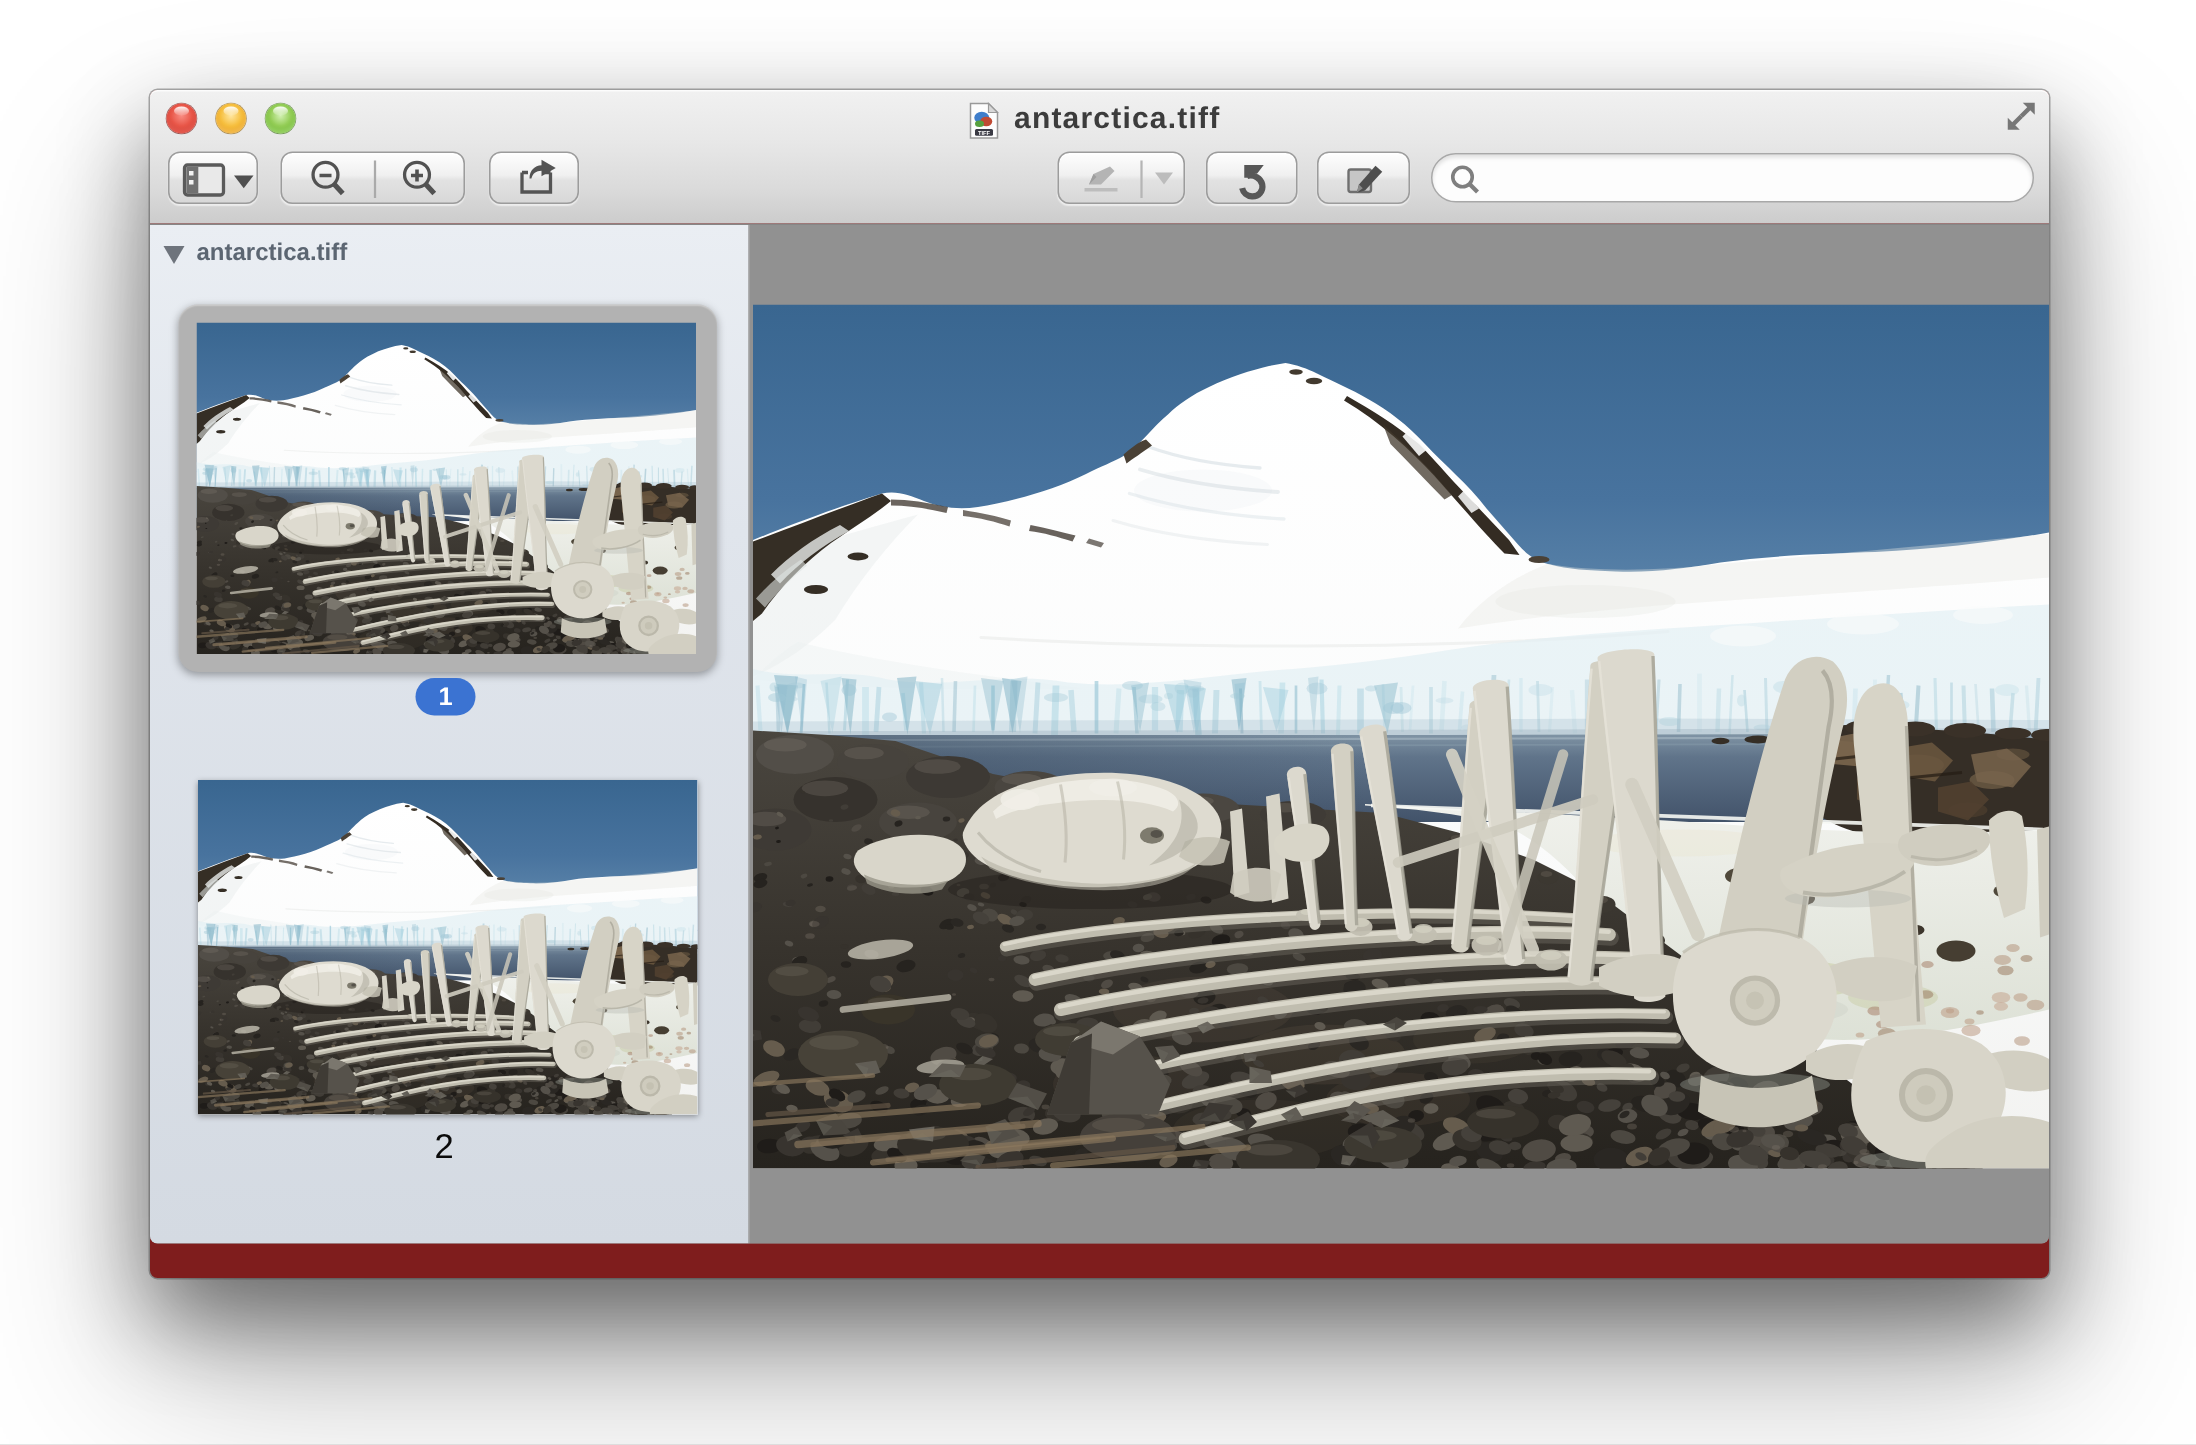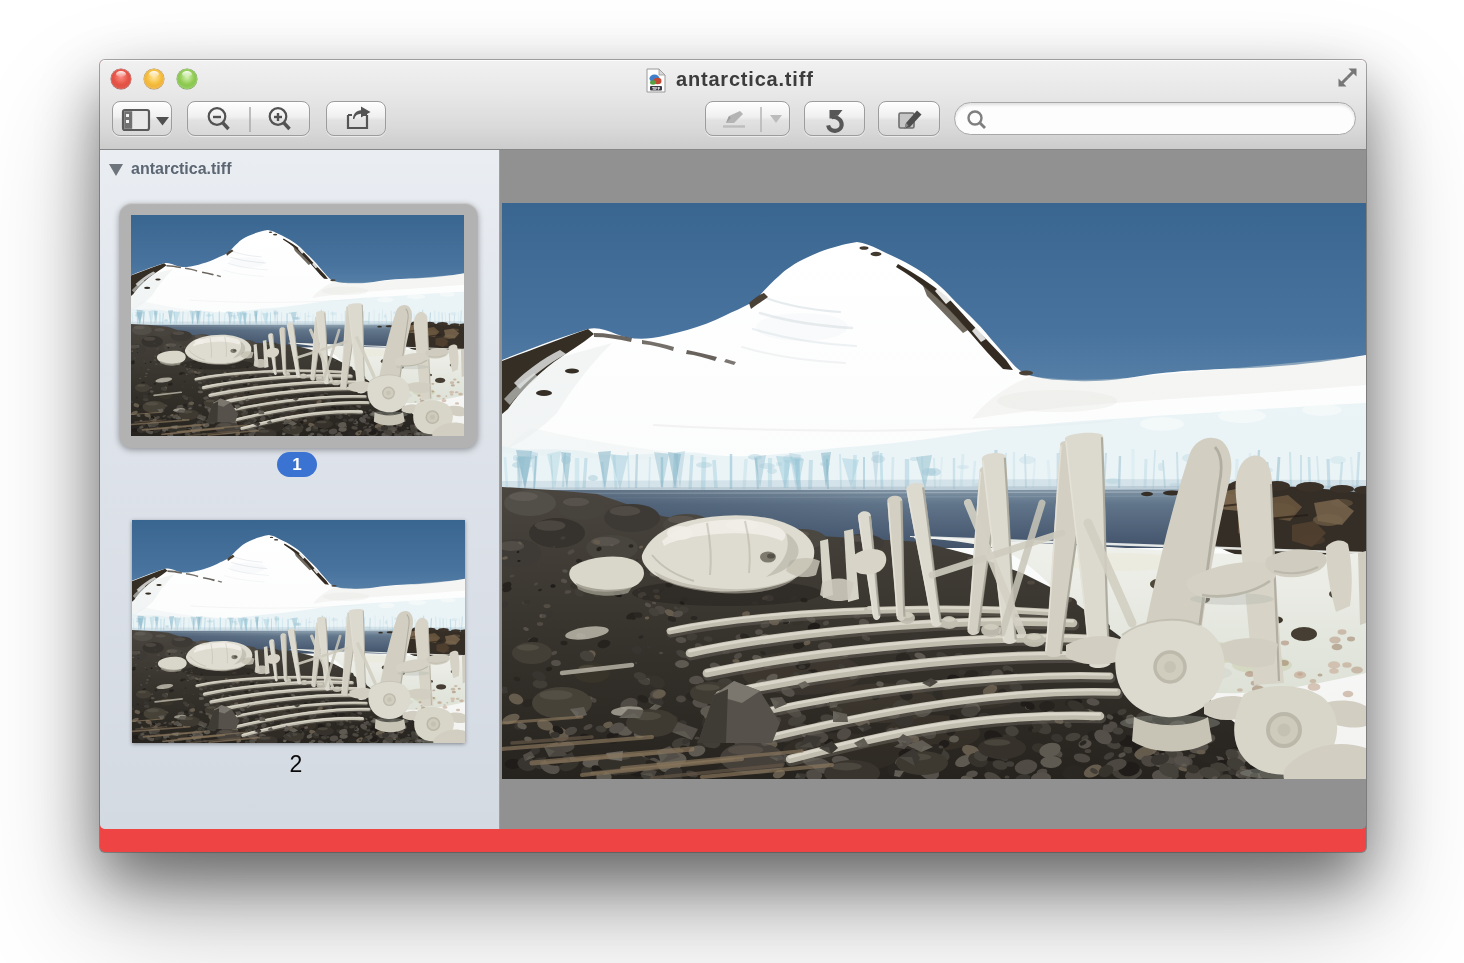--- a/index.html
+++ b/index.html
@@ -1,17 +1,17 @@
 <!DOCTYPE html>
 <html><head><meta charset="utf-8"><style>
 * { margin:0; padding:0; box-sizing:border-box; }
 html,body { width:1464px; height:963px; background:#ffffff; overflow:hidden;
   font-family:"Liberation Sans", sans-serif; position:relative; }
 #win { position:absolute; left:100px; top:60px; width:1266px; height:792px;
-  border-radius:5px; background:#ef4444;
+  border-radius:5px; background:#7f1d1d;
   box-shadow: 0 0 0 1px rgba(70,70,70,0.45), 0 28px 60px rgba(0,0,0,0.46), 0 60px 120px rgba(0,0,0,0.28); }
 #titlebar { position:absolute; left:0; top:0; width:100%; height:90px;
   border-radius:5px 5px 0 0;
   background:linear-gradient(180deg,#f1f1f1 0%,#e7e7e7 40%,#dadada 75%,#cccccc 100%);
   border-bottom:1px solid #868686;
   box-shadow: inset 0 1px 0 rgba(255,255,255,0.8); }
 .tl { position:absolute; top:9px; width:20px; height:20px; border-radius:50%; }
 .tl i { position:absolute; left:5px; top:2px; width:10px; height:6px; border-radius:50%;
   background:linear-gradient(rgba(255,255,255,0.95),rgba(255,255,255,0.1)); }
 #tlr { left:11px; background:radial-gradient(circle at 50% 40%, #f98d83 0%, #e85648 45%, #ce4237 72%, #9c2b20 100%);

